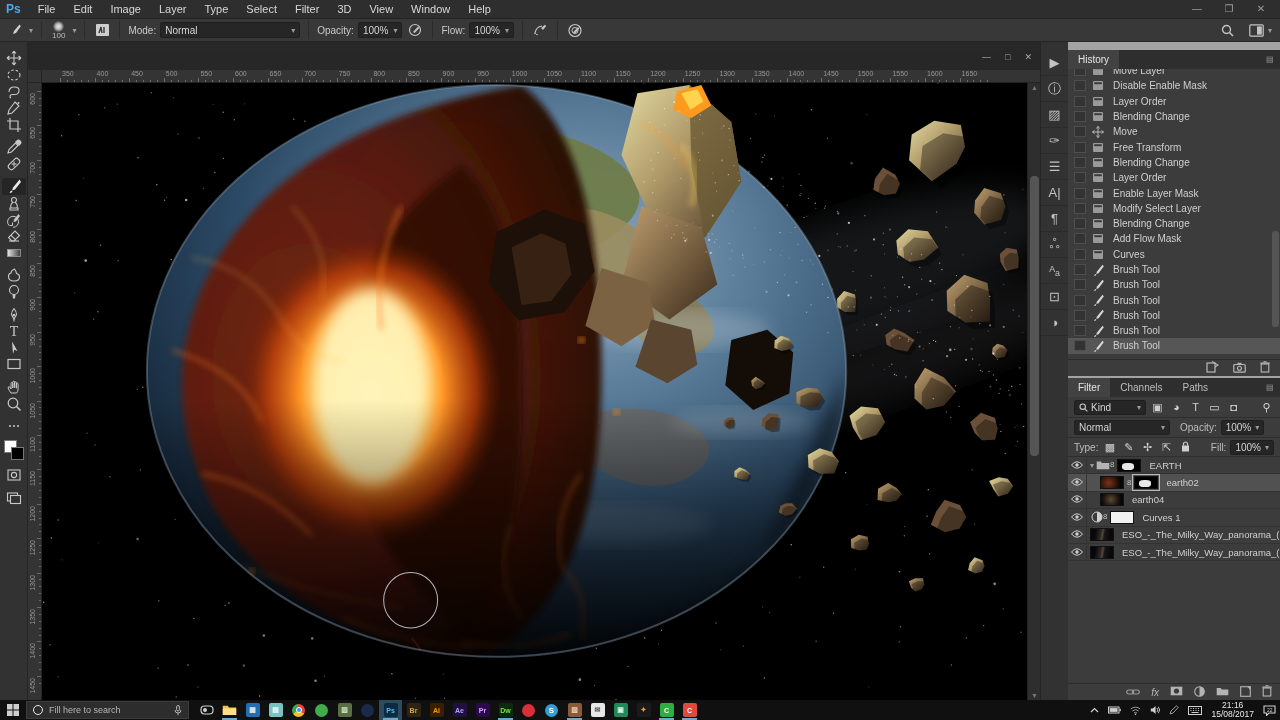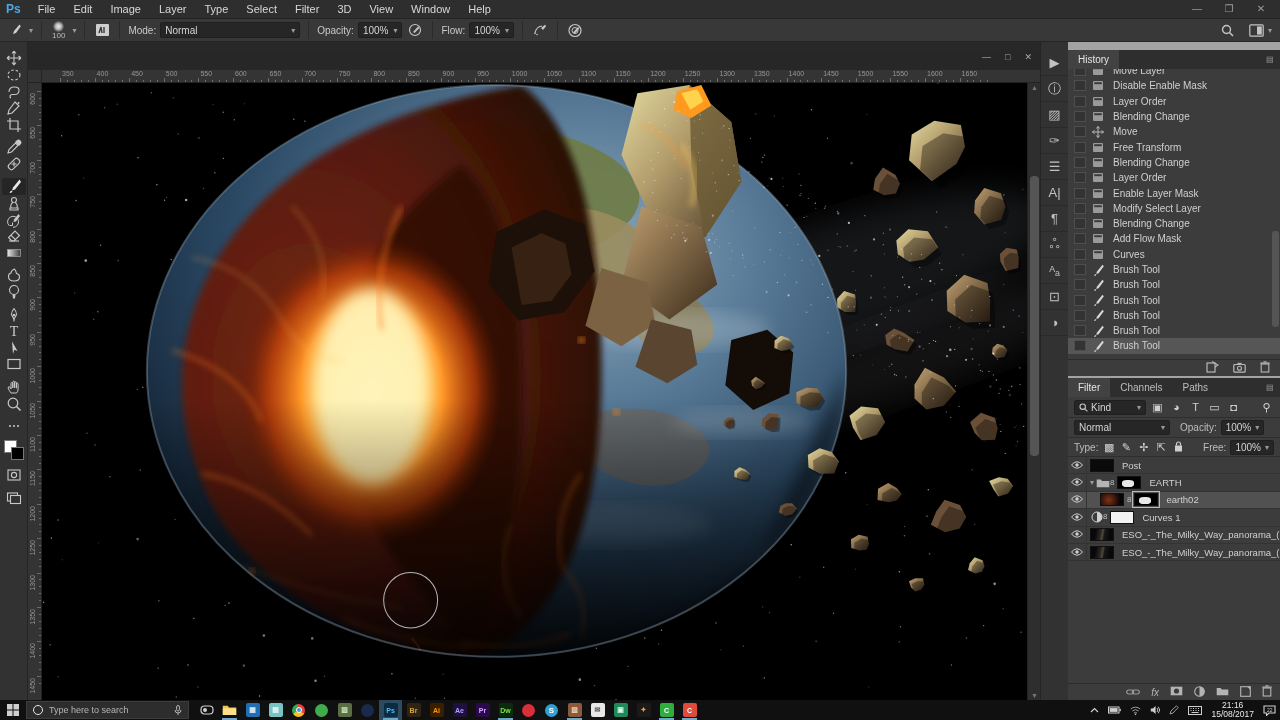--- a/index.html
+++ b/index.html
@@ -1680,64 +1680,65 @@
           <span class="lp-ficon">▩</span>
           <span class="lp-ficon">✎</span>
           <span class="lp-ficon">✢</span>
           <span class="lp-ficon">⇱</span>
           <span class="lp-ficon">
             <svg width="9" height="11" viewBox="0 0 9 11">
                 <rect x="1" y="4.5" width="7" height="6" fill="#cfcfcf"></rect>
                 <path d="M2.5 4.5 V3 a2 2 0 0 1 4 0 V4.5" fill="none" stroke="#cfcfcf" stroke-width="1.2"></path>
               </svg>
           </span>
-          <span style="margin-left:14px">Free:</span>
+          <span style="margin-left:14px">Fill:</span>
           <span class="lp-field">
             <span>100%</span>
               <span class="opt-chev">▾</span>
           </span>
         </div>
         <div class="layers-list" id="layersList">
             <div class="layer-row">
               <span class="eyebox">
                 <span><svg width="12" height="8" viewBox="0 0 12 8">
                     <path d="M0.5 4 Q6-2.5 11.5 4 Q6 10.5 0.5 4Z" fill="none" stroke="#cfcfcf" stroke-width="1"></path>
                     <circle cx="6" cy="4" r="1.7" fill="#cfcfcf"></circle>
                   </svg></span>
               </span>
-              <span class="lthumb dark"></span>
-              <span class="lname">Post</span>
-            </div>
-            <div class="layer-row">
-              <span class="eyebox">
-                <span><svg width="12" height="8" viewBox="0 0 12 8">
-                    <path d="M0.5 4 Q6-2.5 11.5 4 Q6 10.5 0.5 4Z" fill="none" stroke="#cfcfcf" stroke-width="1"></path>
-                    <circle cx="6" cy="4" r="1.7" fill="#cfcfcf"></circle>
-                  </svg></span>
-              </span>
               <span class="opt-chev" style="margin-left:3px">▾</span>
               <svg width="14" height="10" viewBox="0 0 14 10" style="margin-left:2px">
                 <path d="M0.7 9.3 V1.5 h4.2 l1 1.5 h7.4 V9.3 Z" fill="#b4b4b4"></path>
               </svg>
               <span class="linkglyph">8</span>
               <span class="lthumb mask"></span>
               <span class="lname">EARTH</span>
             </div>
             <div class="layer-row selected">
               <span class="eyebox">
                 <span><svg width="12" height="8" viewBox="0 0 12 8">
                     <path d="M0.5 4 Q6-2.5 11.5 4 Q6 10.5 0.5 4Z" fill="none" stroke="#cfcfcf" stroke-width="1"></path>
                     <circle cx="6" cy="4" r="1.7" fill="#cfcfcf"></circle>
                   </svg></span>
               </span>
               <span style="width:10px"></span>
               <span class="lthumb earth"></span>
               <span class="linkglyph">8</span>
               <span class="lthumb mask msel"></span>
               <span class="lname">earth02</span>
+            </div>
+            <div class="layer-row">
+              <span class="eyebox">
+                <span><svg width="12" height="8" viewBox="0 0 12 8">
+                    <path d="M0.5 4 Q6-2.5 11.5 4 Q6 10.5 0.5 4Z" fill="none" stroke="#cfcfcf" stroke-width="1"></path>
+                    <circle cx="6" cy="4" r="1.7" fill="#cfcfcf"></circle>
+                  </svg></span>
+              </span>
+              <span style="width:10px"></span>
+              <span class="lthumb earth2"></span>
+              <span class="lname">earth04</span>
             </div>
             <div class="layer-row">
               <span class="eyebox">
                 <span><svg width="12" height="8" viewBox="0 0 12 8">
                     <path d="M0.5 4 Q6-2.5 11.5 4 Q6 10.5 0.5 4Z" fill="none" stroke="#cfcfcf" stroke-width="1"></path>
                     <circle cx="6" cy="4" r="1.7" fill="#cfcfcf"></circle>
                   </svg></span>
               </span>
               <svg width="12" height="12" viewBox="0 0 12 12" style="margin-left:4px">
                 <circle cx="6" cy="6" r="5" fill="none" stroke="#cfcfcf" stroke-width="1"></circle>
@@ -1816,21 +1817,21 @@
     <div class="startbtn">
       <svg width="12" height="12" viewBox="0 0 12 12">
           <rect x="0" y="0" width="5.5" height="5.5" fill="#cfcfcf"></rect>
           <rect x="6.5" y="0" width="5.5" height="5.5" fill="#cfcfcf"></rect>
           <rect x="0" y="6.5" width="5.5" height="5.5" fill="#cfcfcf"></rect>
           <rect x="6.5" y="6.5" width="5.5" height="5.5" fill="#cfcfcf"></rect>
         </svg>
     </div>
     <div class="searchbox">
       <span class="circ"></span>
-      <span class="sb-text">Type here to search</span>
+      <span class="sb-text">Fill here to search</span>
       <svg width="8" height="11" viewBox="0 0 8 11">
           <rect x="2.6" y="0.5" width="2.8" height="5.5" rx="1.4" fill="none" stroke="#b5b5b5" stroke-width="1"></rect>
           <path d="M1 5 a3 3 0 0 0 6 0 M4 8 v2.2" fill="none" stroke="#b5b5b5" stroke-width="1"></path>
         </svg>
     </div>
     <div id="taskIcons" style="display:flex; align-items:center; margin-left:6px;">
         <div class="ticon">
           <svg width="14" height="12" viewBox="0 0 14 12">
             <rect x="1" y="2" width="12" height="8" rx="3.5" fill="none" stroke="#cfcfcf" stroke-width="1.2"></rect>
             <circle cx="5" cy="6" r="2" fill="#cfcfcf"></circle>

